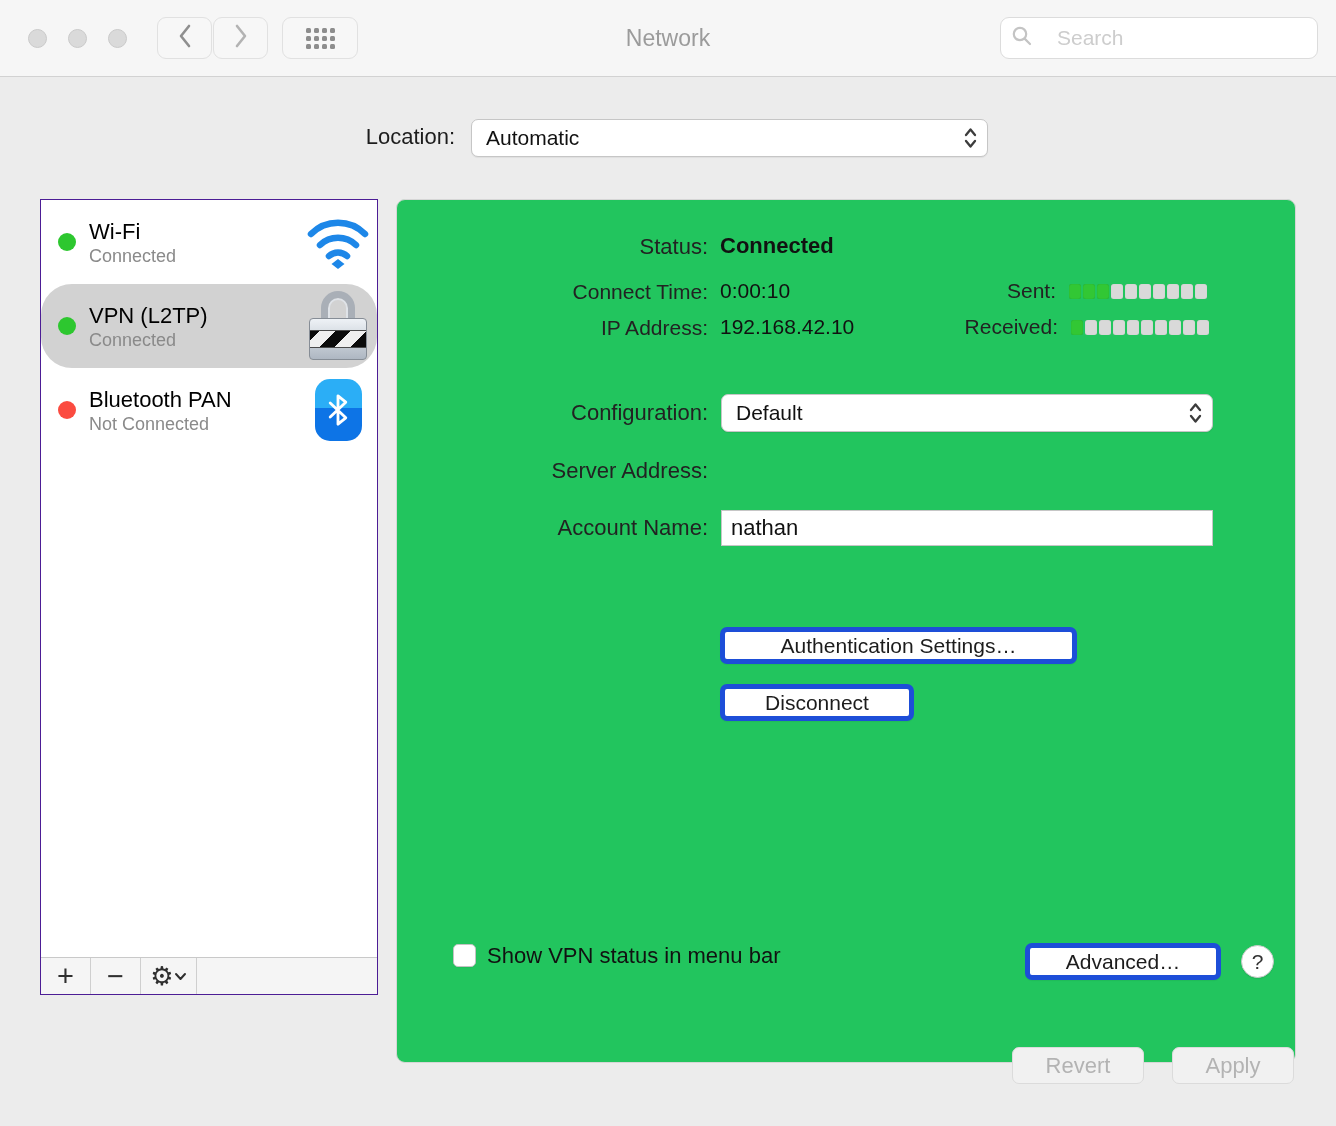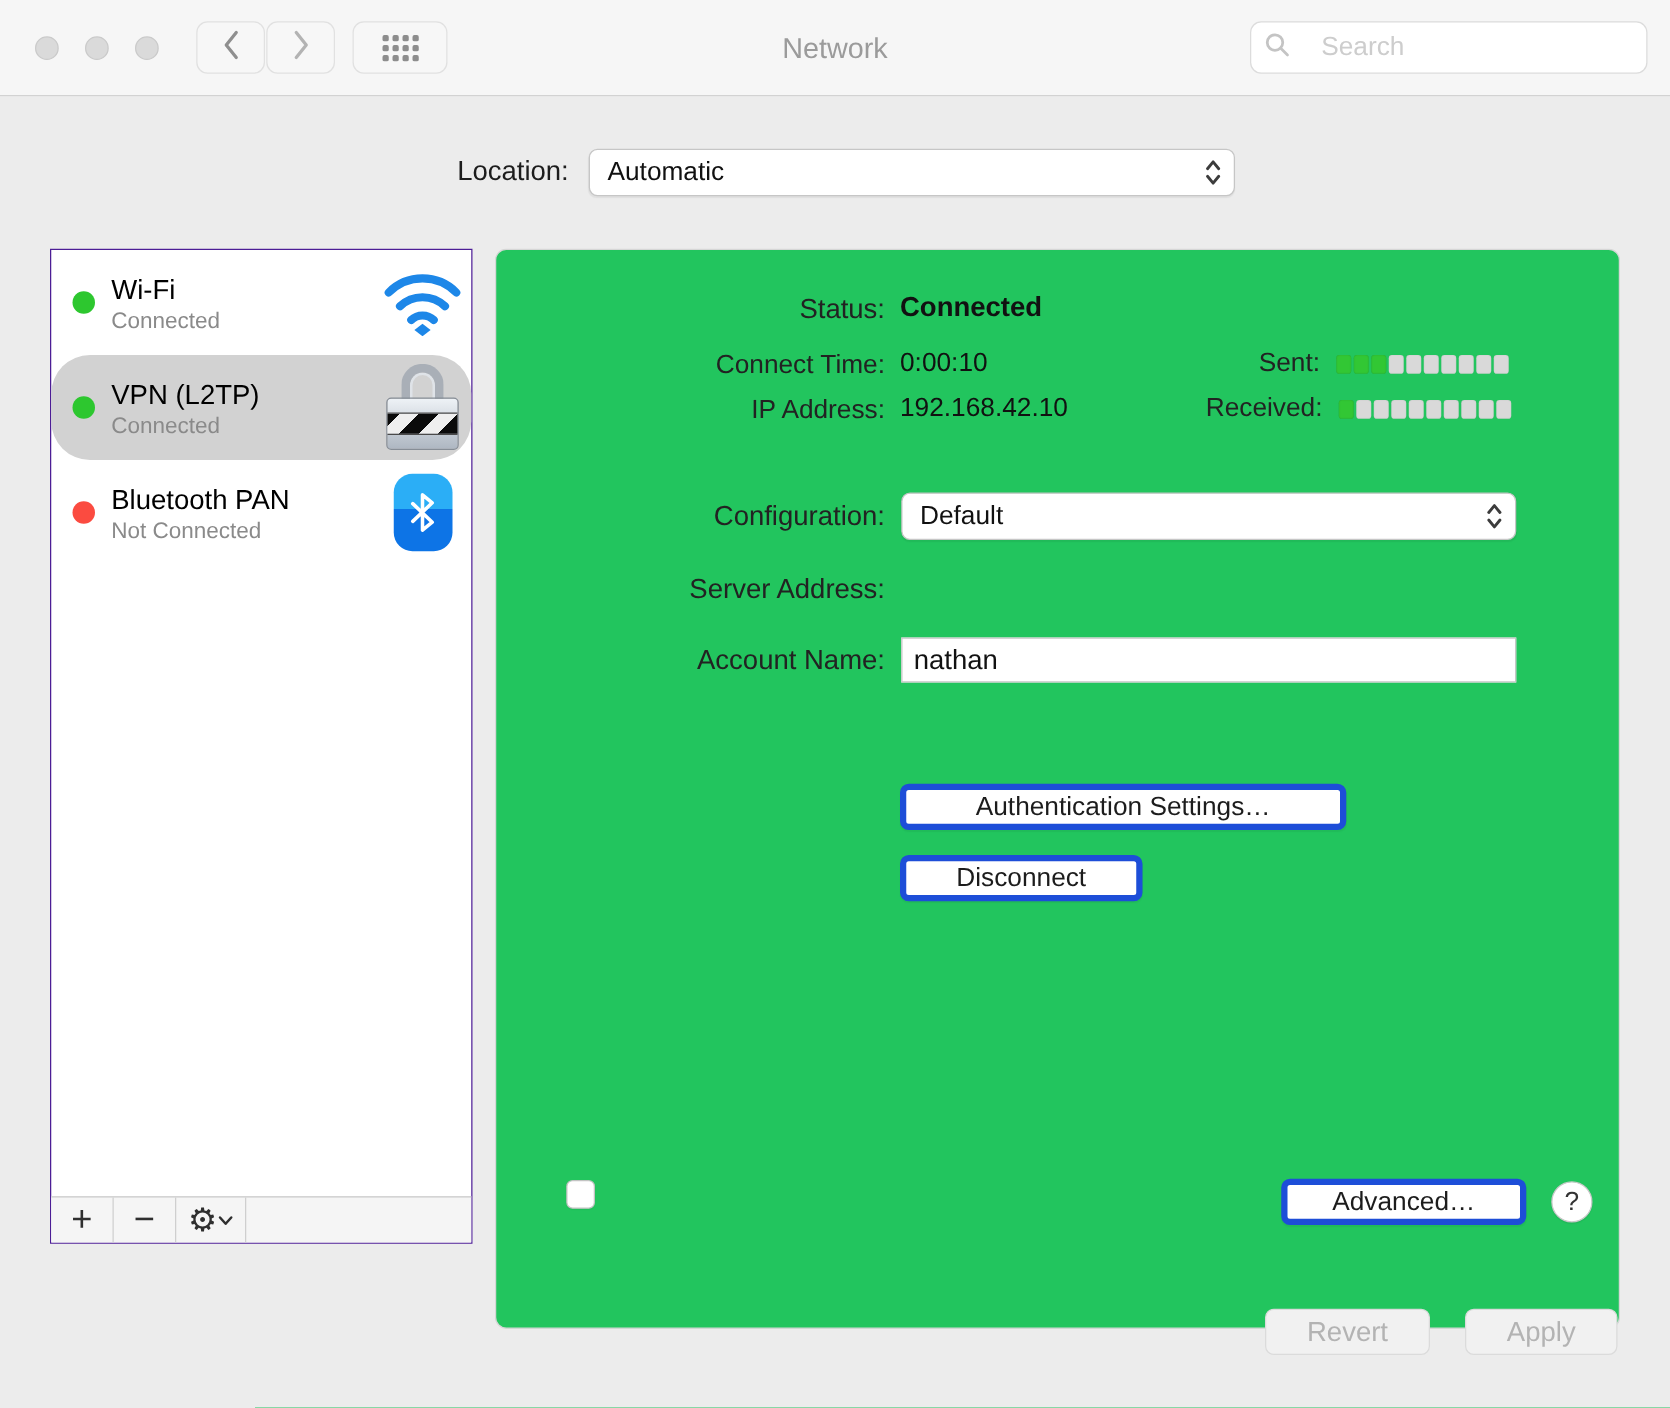--- a/index.html
+++ b/index.html
@@ -288,19 +288,20 @@
 
   <div class="flabel" style="top:258px; left:0;">Server Address:</div>
 
   <div class="flabel" style="top:315px; left:0;">Account Name:</div>
   <input class="text-input" style="top: 310px;" type="text" value="nathan">
 
   <div class="btn" style="left:323px; top:427px; width:357px; height:37px;">Authentication Settings…</div>
   <div class="btn" style="left:323px; top:484px; width:194px; height:37px;">Disconnect</div>
 
   <div class="checkbox"></div>
+  <div class="chk-label">Show VPN status in menu bar</div>
 
   <div class="btn" style="left:628px; top:743px; width:196px; height:37px;">Advanced…</div>
   <div class="help-btn">?</div>
 </div>
 
 <div class="footer-btn btn-revert">Revert</div>
 <div class="footer-btn btn-apply">Apply</div>
 
 </body></html>

